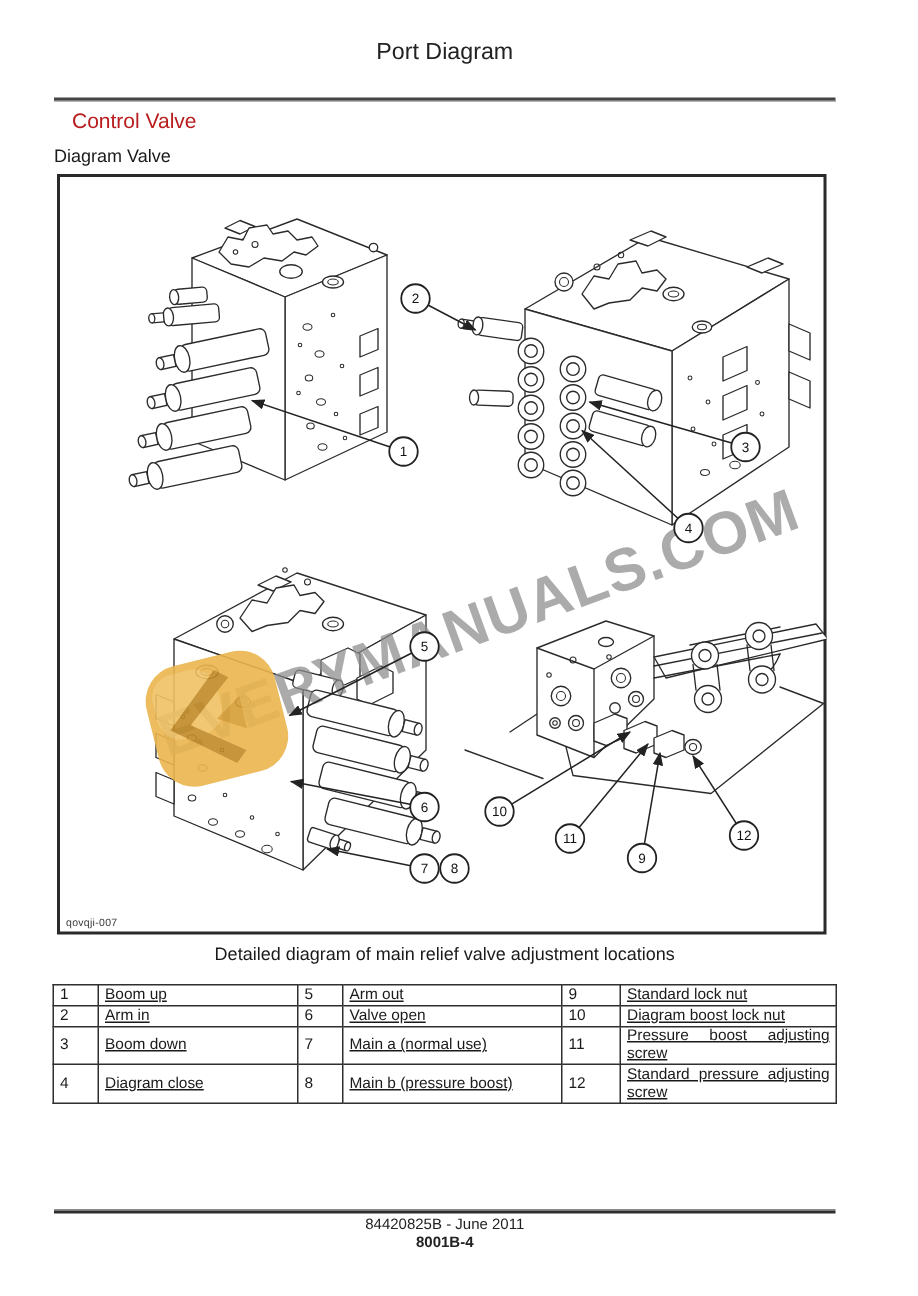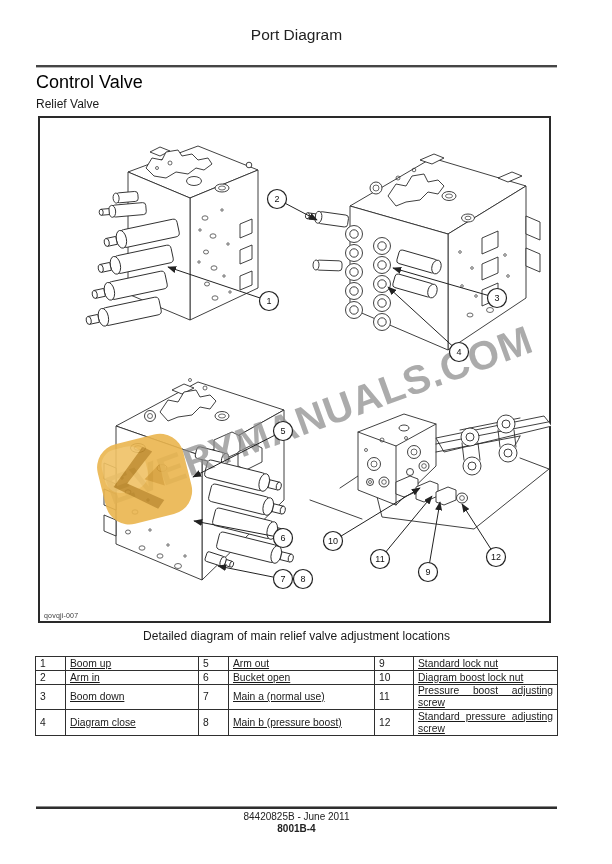--- a/index.html
+++ b/index.html
@@ -3,21 +3,21 @@
 <meta charset="utf-8">
 <style>
   html,body{margin:0;padding:0;background:#ffffff;}
   .page{
     position:relative;width:612px;height:864px;background:#fff;
     font-family:"Liberation Sans","DejaVu Sans",sans-serif;color:#1b1b1b;overflow:hidden;
   }
   .abs{position:absolute;}
   .page-title{left:36px;top:26px;width:521px;text-align:center;font-size:15.5px;color:#222;}
   .rule-top{left:36px;top:65px;width:521px;height:2px;background:#454545;border-bottom:1px solid #b5b5b5;}
-  .section-heading{left:36px;top:72px;font-size:18px;color:#000000;}
+  .section-heading{left:48px;top:72px;font-size:14px;color:#b91c1c;}
   .subsection-heading{left:36px;top:97px;font-size:12px;color:#1a1a1a;}
   .figure-box{left:38px;top:116px;width:513px;height:507px;border:2px solid #2a2a2a;box-sizing:border-box;background:#fff;}
   .figure-box svg{position:absolute;left:-2px;top:-2px;}
   .figure-id{left:4px;bottom:2px;font-size:7px;color:#3a3a3a;letter-spacing:.2px;}
   .caption{left:36px;top:629px;width:521px;text-align:center;font-size:12px;color:#1a1a1a;}
   table.legend{
     position:absolute;left:35px;top:656px;width:522px;border-collapse:collapse;table-layout:fixed;
     border:1.5px solid #2f2f2f;font-size:10.3px;line-height:1.15;color:#1a1a1a;
   }
   table.legend td{border:1px solid #2f2f2f;padding:0 4px;vertical-align:middle;overflow:hidden;}
@@ -34,21 +34,21 @@
   .thin{fill:none;stroke:#2b2b2b;stroke-width:.7;}
 </style>
 </head>
 <body>
 
 <div class="page">
 
   <div class="abs page-title">Port Diagram</div>
   <div class="abs rule-top"></div>
   <div class="abs section-heading">Control Valve</div>
-  <div class="abs subsection-heading">Relief Valve</div>
+  <div class="abs subsection-heading">Diagram Valve</div>
 
   <div class="abs figure-box">
     <svg viewBox="38 116 513 507" width="513" height="507">
       <defs>
         <marker id="arrow" markerWidth="9" markerHeight="7" refX="8.2" refY="3.5" orient="auto" markerUnits="userSpaceOnUse">
           <path d="M0,0 L9,3.5 L0,7 Z" fill="#222"></path>
         </marker>
       </defs>
 
       <g>
@@ -366,21 +366,21 @@
           <td class="lab">Boom up</td>
           <td class="num">5</td>
           <td class="lab">Arm out</td>
           <td class="num">9</td>
           <td class="lab">Standard lock nut</td>
         </tr>
         <tr>
           <td class="num">2</td>
           <td class="lab">Arm in</td>
           <td class="num">6</td>
-          <td class="lab">Bucket open</td>
+          <td class="lab">Valve open</td>
           <td class="num">10</td>
           <td class="lab">Diagram boost lock nut</td>
         </tr>
         <tr>
           <td class="num">3</td>
           <td class="lab">Boom down</td>
           <td class="num">7</td>
           <td class="lab">Main a (normal use)</td>
           <td class="num">11</td>
           <td class="lab">Pressure boost adjusting screw</td>

